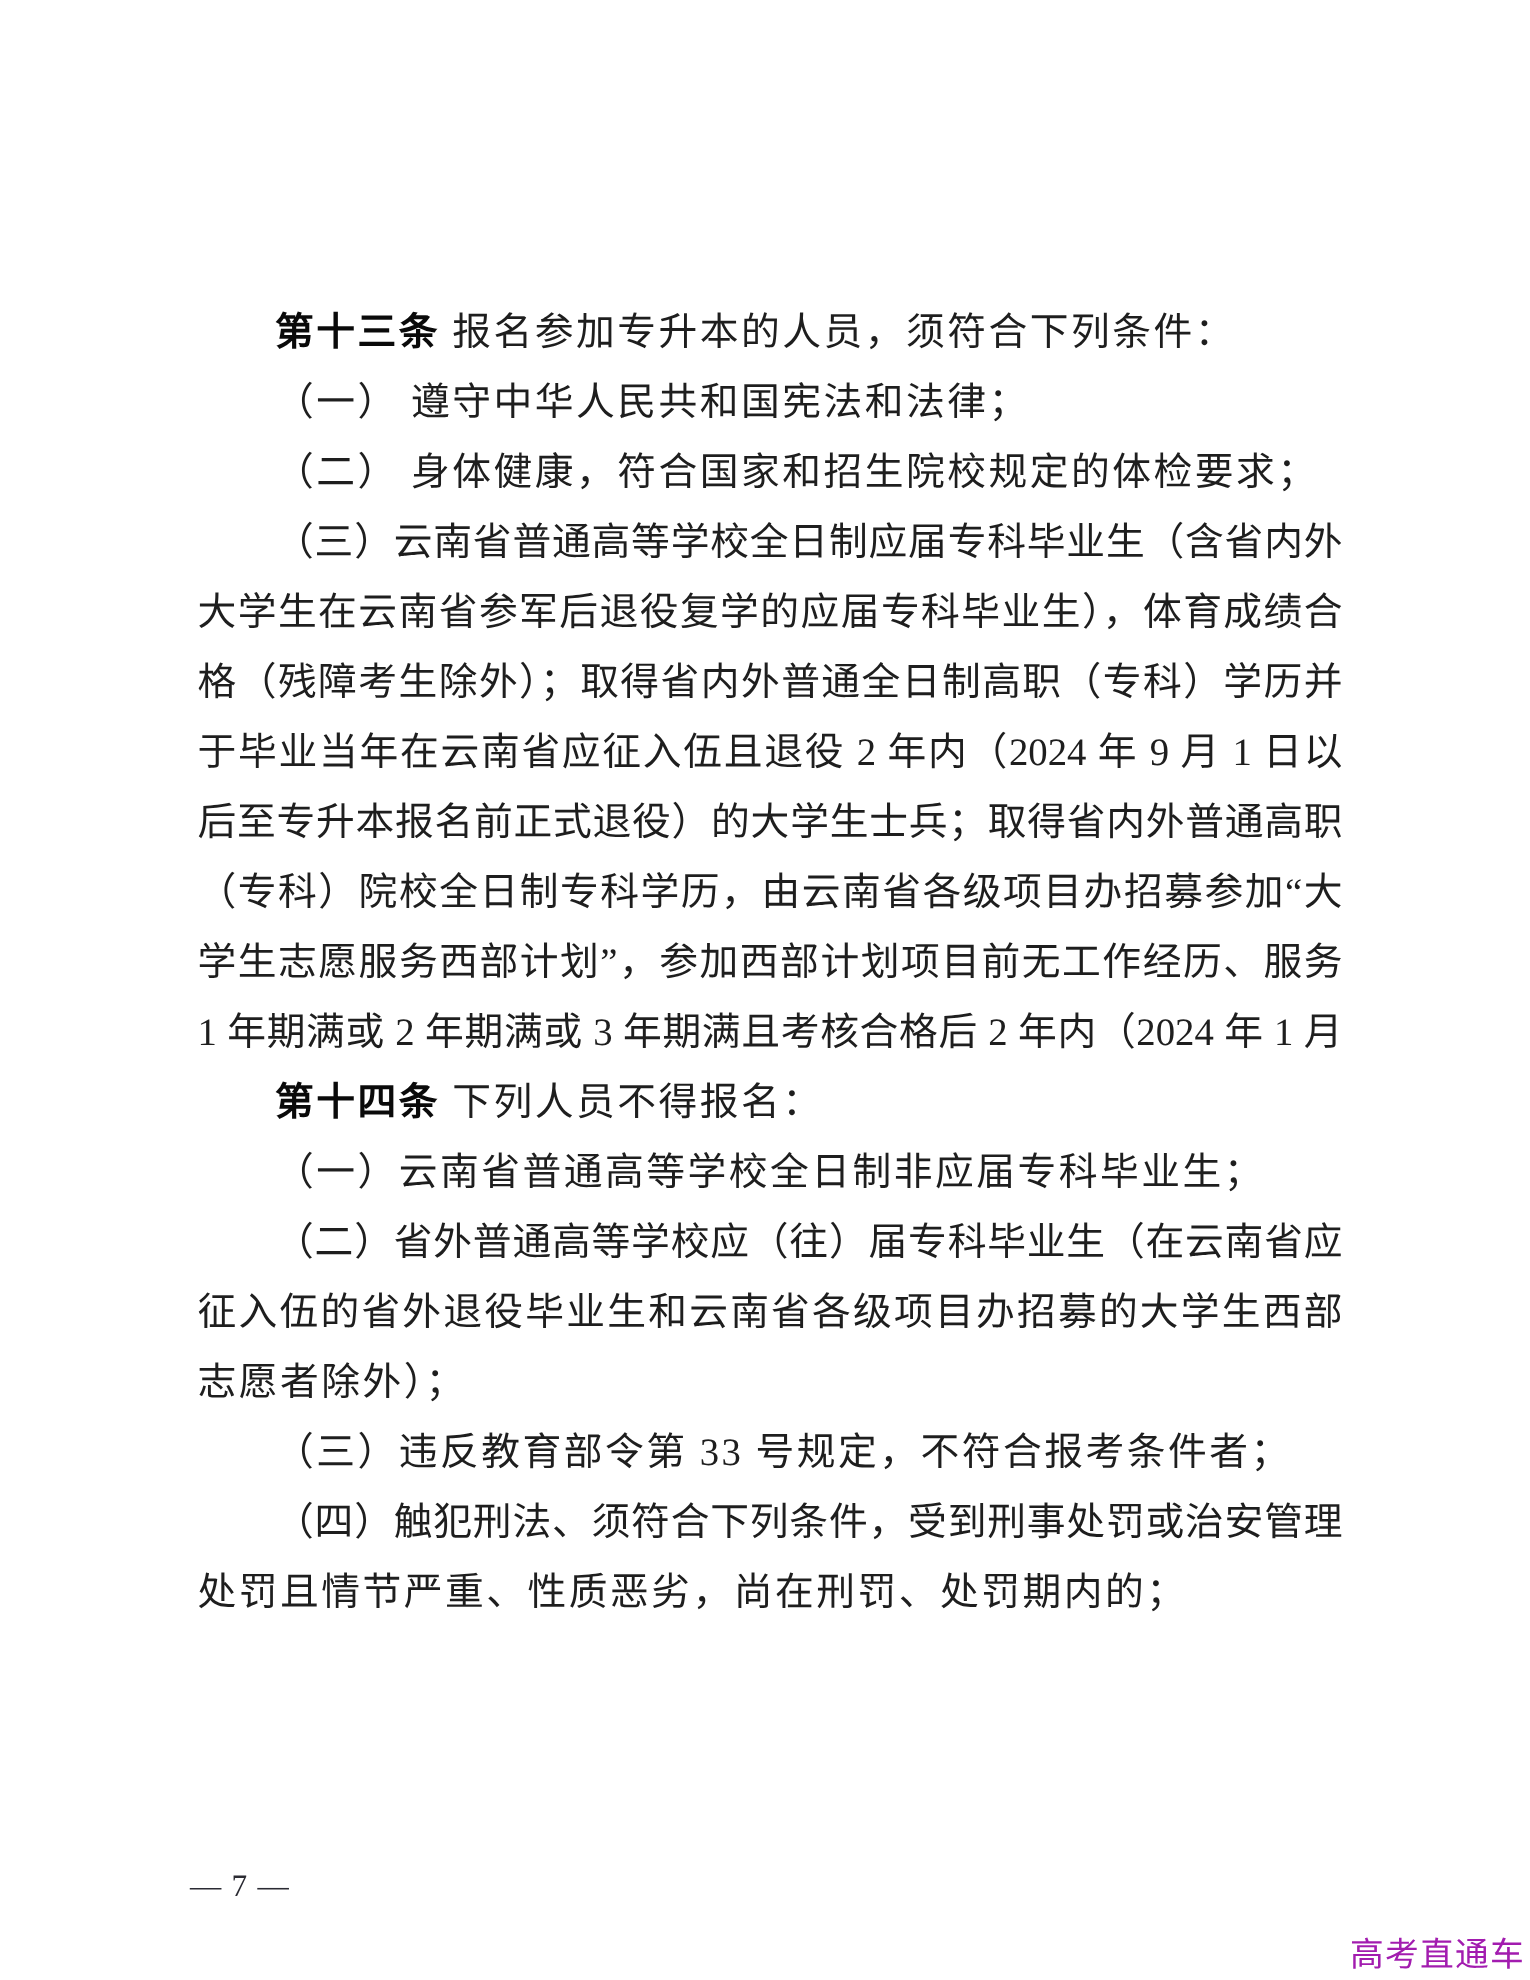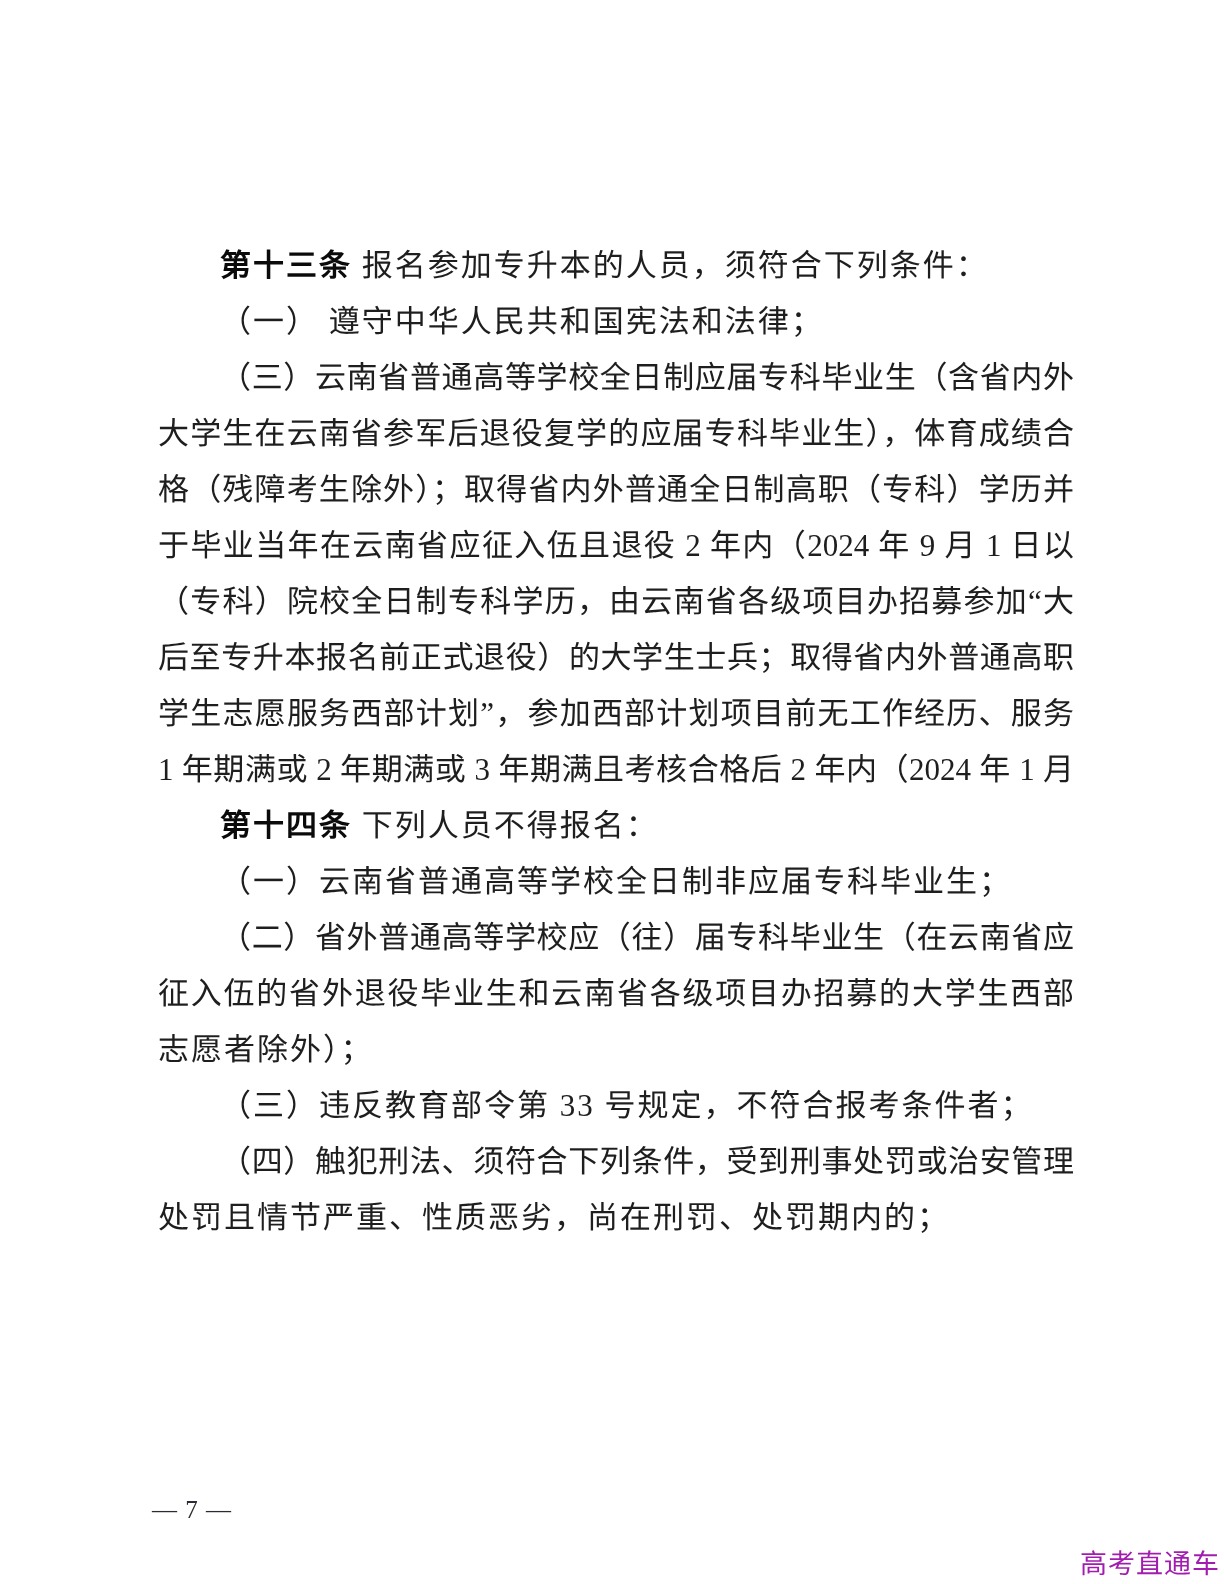--- a/index.html
+++ b/index.html
@@ -73,26 +73,27 @@
     letter-spacing: 1px;
   }
 </style>
 </head>
 <body>
 
 <div class="sheet">
   <main class="doc-body" id="doc-lines">
       <div class="line indent"><span class="article-heading">第十三条</span> 报名参加专升本的人员，须符合下列条件：</div>
       <div class="line indent">（一） 遵守中华人民共和国宪法和法律；</div>
+      <div class="line indent">（二） 身体健康，符合国家和招生院校规定的体检要求；</div>
       <div class="line indent justify">（三）云南省普通高等学校全日制应届专科毕业生（含省内外</div>
       <div class="line justify">大学生在云南省参军后退役复学的应届专科毕业生），体育成绩合</div>
       <div class="line justify">格（残障考生除外）；取得省内外普通全日制高职（专科）学历并</div>
       <div class="line justify">于毕业当年在云南省应征入伍且退役 2 年内（2024 年 9 月 1 日以</div>
+      <div class="line justify">后至专升本报名前正式退役）的大学生士兵；取得省内外普通高职</div>
       <div class="line justify">（专科）院校全日制专科学历，由云南省各级项目办招募参加“大</div>
-      <div class="line justify">后至专升本报名前正式退役）的大学生士兵；取得省内外普通高职</div>
       <div class="line justify">学生志愿服务西部计划”，参加西部计划项目前无工作经历、服务</div>
       <div class="line justify">1 年期满或 2 年期满或 3 年期满且考核合格后 2 年内（2024 年 1 月</div>
       <div class="line indent"><span class="article-heading">第十四条</span> 下列人员不得报名：</div>
       <div class="line indent">（一）云南省普通高等学校全日制非应届专科毕业生；</div>
       <div class="line indent justify">（二）省外普通高等学校应（往）届专科毕业生（在云南省应</div>
       <div class="line justify">征入伍的省外退役毕业生和云南省各级项目办招募的大学生西部</div>
       <div class="line">志愿者除外）；</div>
       <div class="line indent">（三）违反教育部令第 33 号规定，不符合报考条件者；</div>
       <div class="line indent justify">（四）触犯刑法、须符合下列条件，受到刑事处罚或治安管理</div>
       <div class="line">处罚且情节严重、性质恶劣，尚在刑罚、处罚期内的；</div>

